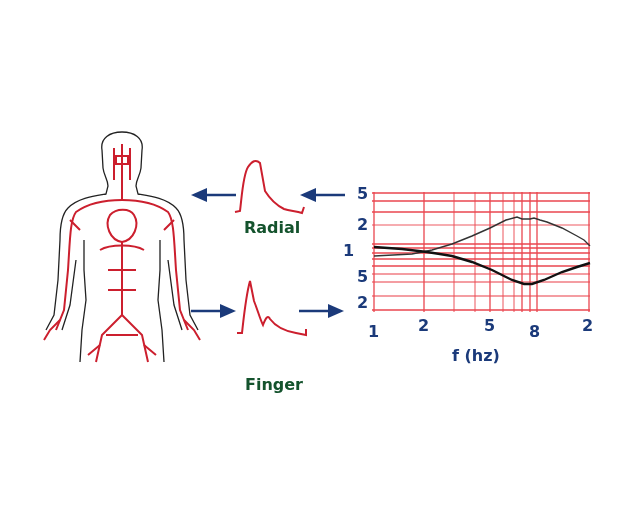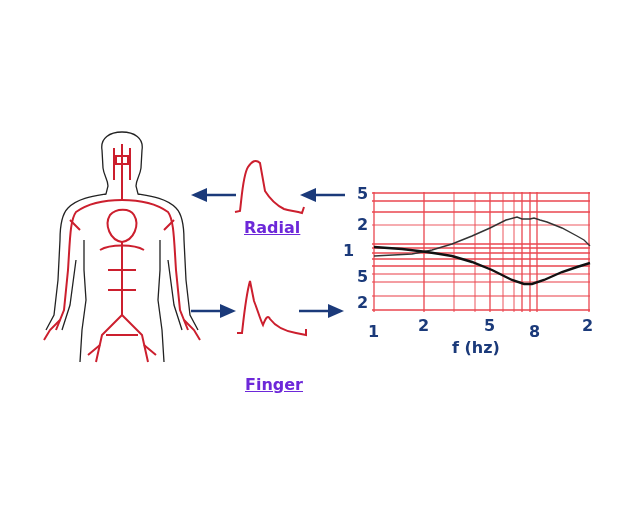--- a/index.html
+++ b/index.html
@@ -1,18 +1,18 @@
 <!DOCTYPE html>
 <html><head>
 <meta charset="utf-8">
 <style>
   html, body { margin: 0; padding: 0; background: #ffffff; }
   body { width: 640px; height: 512px; position: relative; overflow: hidden; font-family: "DejaVu Sans", sans-serif; }
   .abs { position: absolute; }
-  .label { color: #6d28d9; font-weight: bold; font-family: "DejaVu Sans", sans-serif; text-decoration: underline; }
+  .label { color: #14532d; font-weight: bold; font-family: "DejaVu Sans", sans-serif; }
   .wave-label { font-size: 16px; }
   .tick { font-size: 16px; color: #1b3a7a; font-weight: bold; line-height: 1; }
   svg { position: absolute; overflow: visible; }
 </style>
 </head>
 <body>
 
 <svg style="left:40px; top:130px;" width="170" height="235" viewBox="0 0 170 235">
 
   <g fill="none" stroke="#222" stroke-width="1.3">
@@ -109,13 +109,13 @@
 <div class="abs tick" style="left:343px; top:243px;">1</div>
 <div class="abs tick" style="left:357px; top:269px;">5</div>
 <div class="abs tick" style="left:357px; top:295px;">2</div>
 
 <div class="abs tick" style="left:368px; top:324px;">1</div>
 <div class="abs tick" style="left:418px; top:318px;">2</div>
 <div class="abs tick" style="left:484px; top:318px;">5</div>
 <div class="abs tick" style="left:529px; top:324px;">8</div>
 <div class="abs tick" style="left:582px; top:318px;">2</div>
 
-<div class="abs tick" style="left:452px; top:340px;">f (hz)</div>
+<div class="abs tick" style="left:452px; top:348px;">f (hz)</div>
 
 </body></html>

